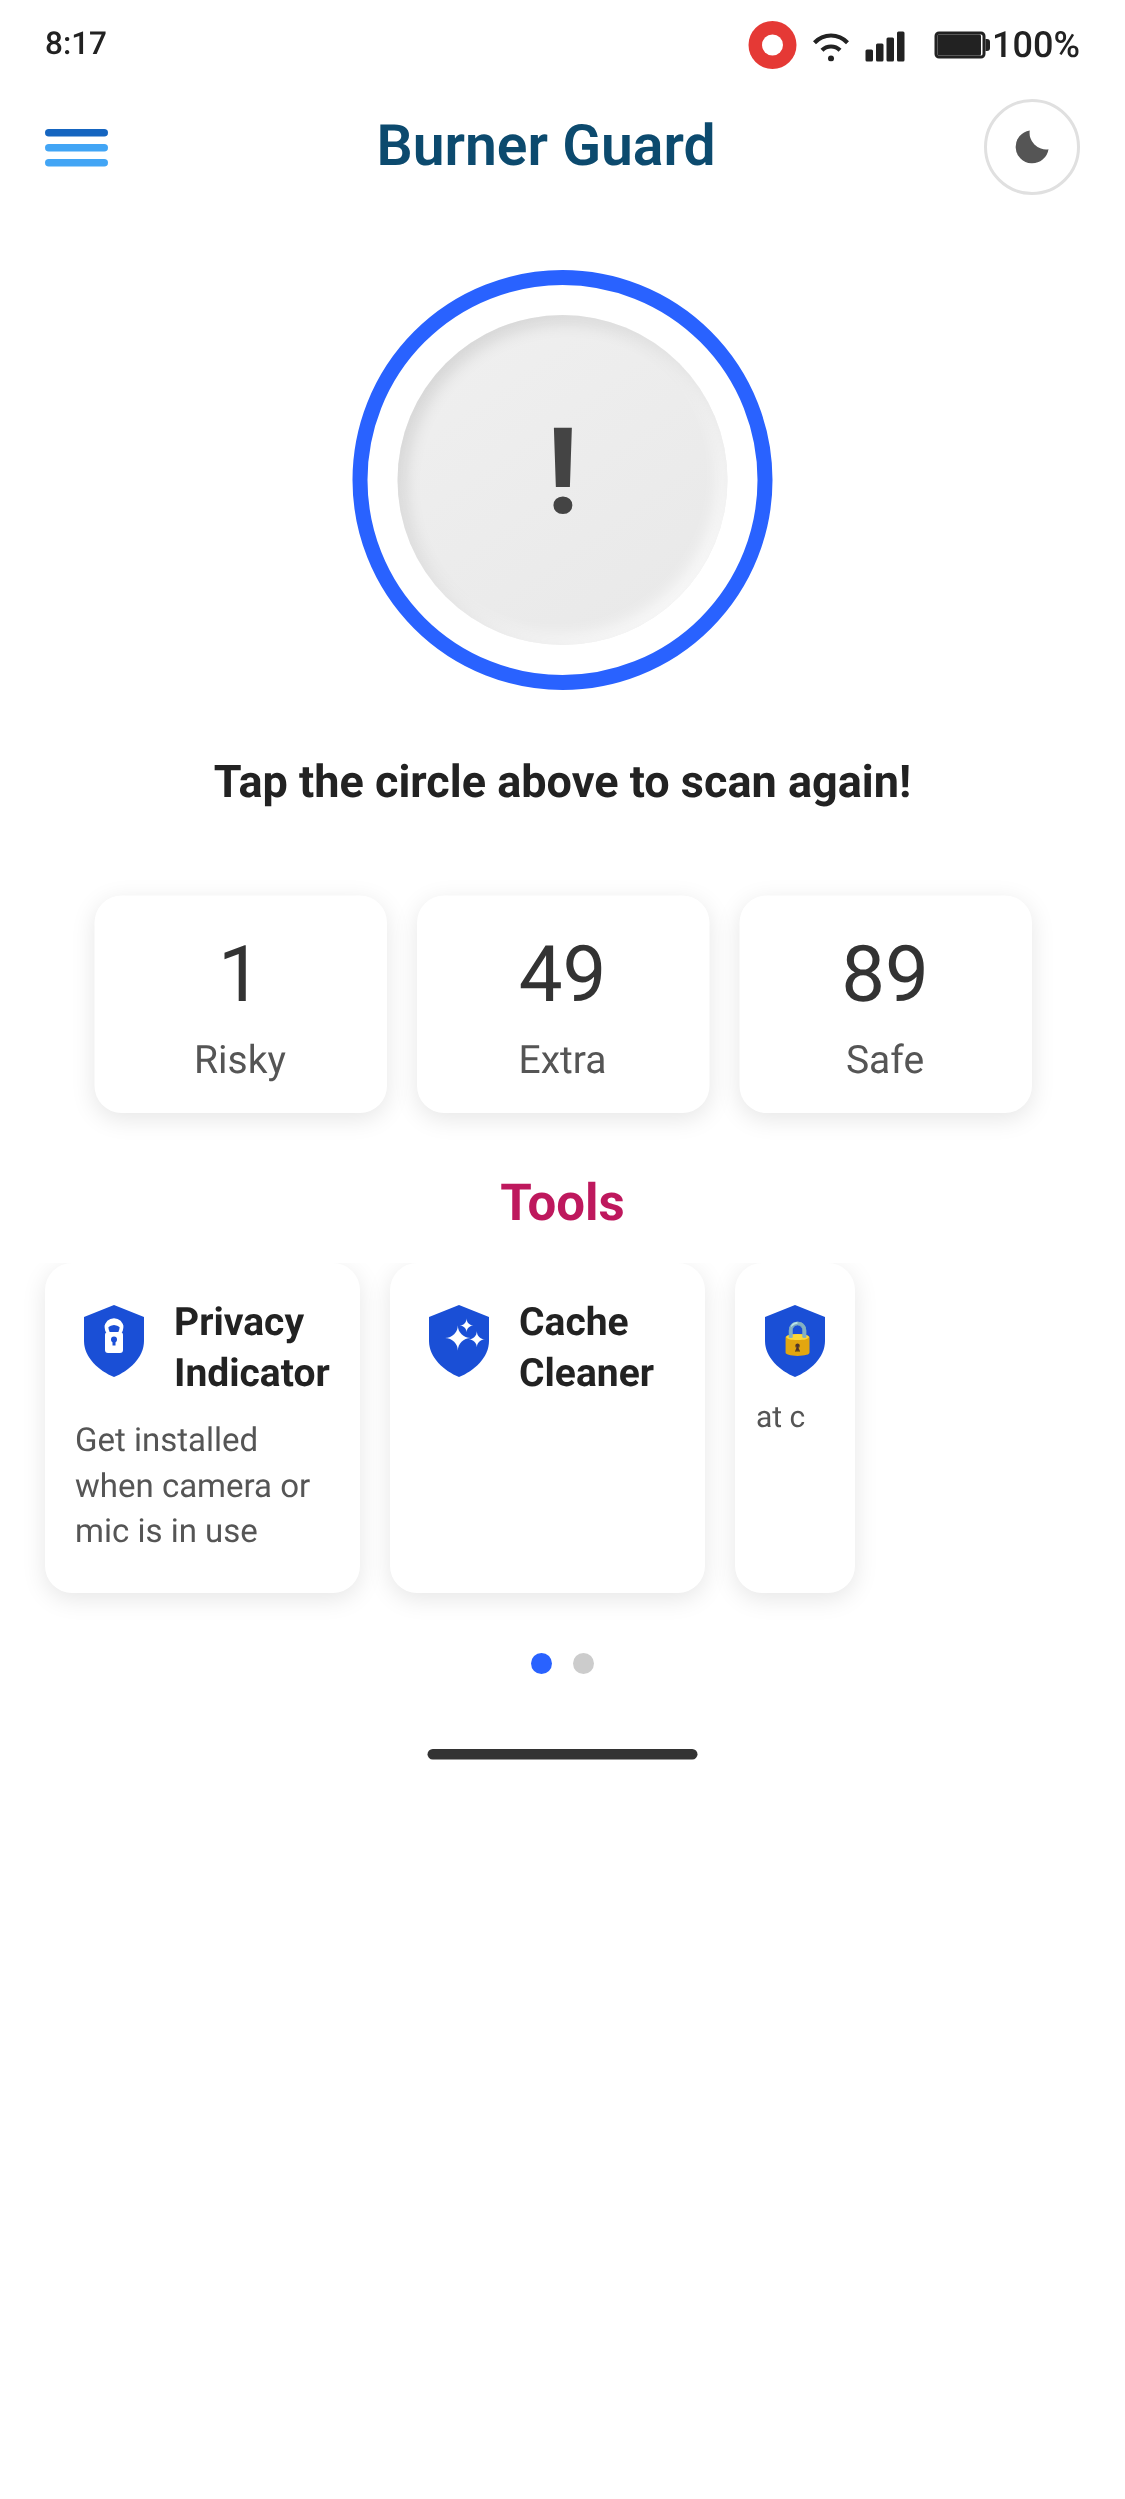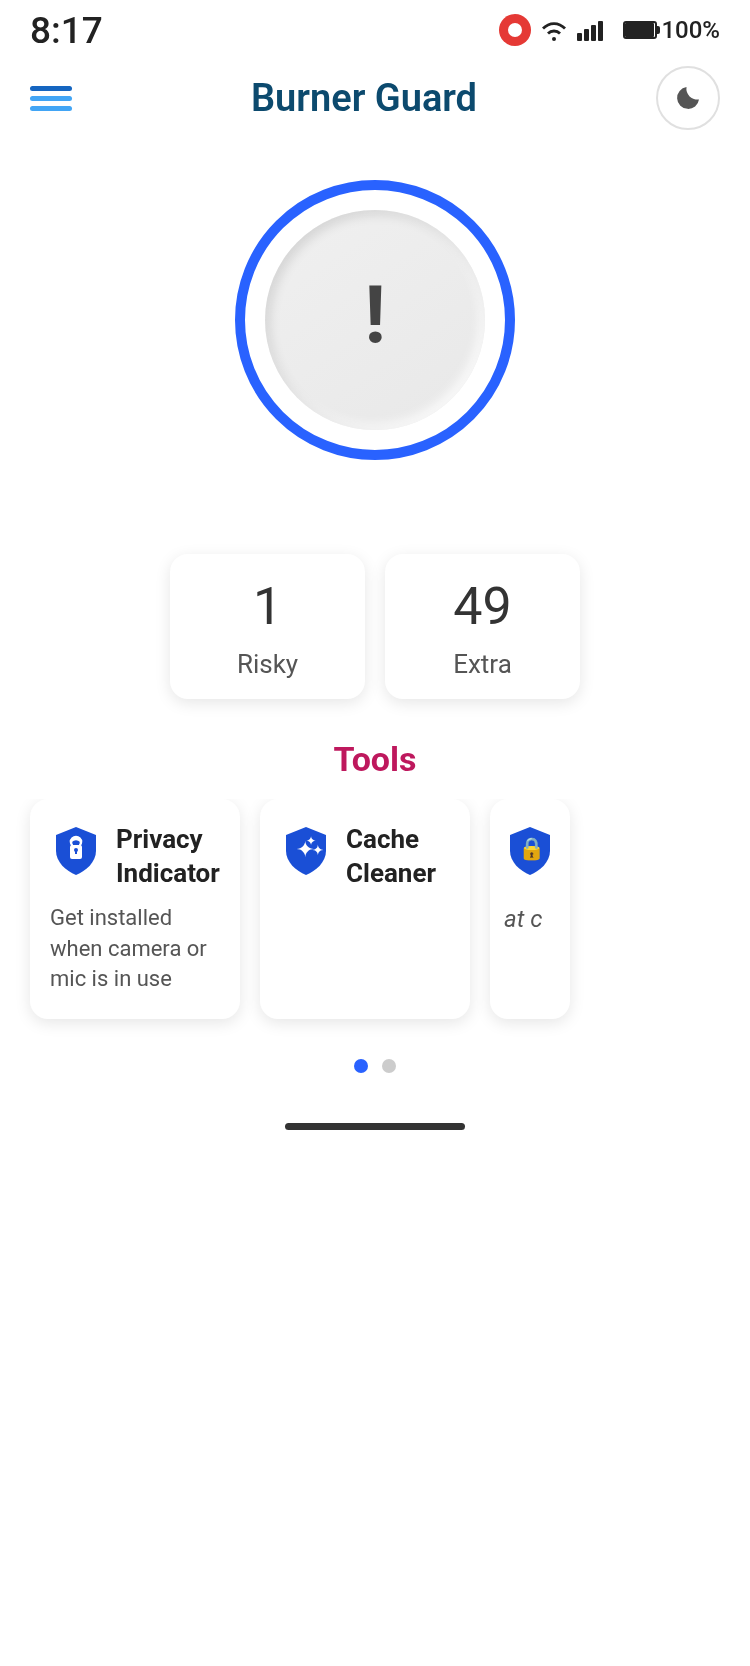--- a/index.html
+++ b/index.html
@@ -16,21 +16,21 @@
     
     .status-bar {
       display: flex;
       justify-content: space-between;
       align-items: center;
       padding: 14px 30px 10px 30px;
       height: 56px;
     }
 
     .status-time {
-      font-size: 37px;
+      font-size: 21px;
       font-weight: 500;
       color: #222;
     }
 
     .status-icons {
       display: flex;
       align-items: center;
       gap: 8px;
     }
 
@@ -317,25 +317,24 @@
       overflow: hidden;
       flex-shrink: 0;
     }
 
     .partial-icon {
       width: 52px;
       height: 52px;
     }
 
     .partial-text {
-      font-size: 24px;
+      font-size: 20px;
       color: #555;
-      margin-top: 24px;
+      margin-top: 8px;
       line-height: 1.4;
-      font-style: italic;
     }
 
     
     .pagination-dots {
       display: flex;
       justify-content: center;
       gap: 14px;
       padding: 20px 0 30px 0;
     }
 
@@ -416,30 +415,35 @@
 
 <div class="scan-section">
   <div class="scan-circle-outer">
     <div class="scan-circle-inner">
       <span class="exclamation">!</span>
     </div>
   </div>
 </div>
 
 <div class="scan-text-section">
+  <div class="scan-main-text">Tap the circle above to scan again!</div>
 </div>
 
 <div class="stats-section">
   <div class="stat-card">
     <span class="stat-number">1</span>
     <span class="stat-label">Risky</span>
   </div>
   <div class="stat-card">
     <span class="stat-number">49</span>
     <span class="stat-label">Extra</span>
+  </div>
+  <div class="stat-card">
+    <span class="stat-number">89</span>
+    <span class="stat-label">Safe</span>
   </div>
 </div>
 
 <div class="tools-header">Tools</div>
 
 <div class="tools-cards-container">
 
   <div class="tool-card">
     <div class="tool-card-header">
       <svg class="tool-icon" viewBox="0 0 52 52">

